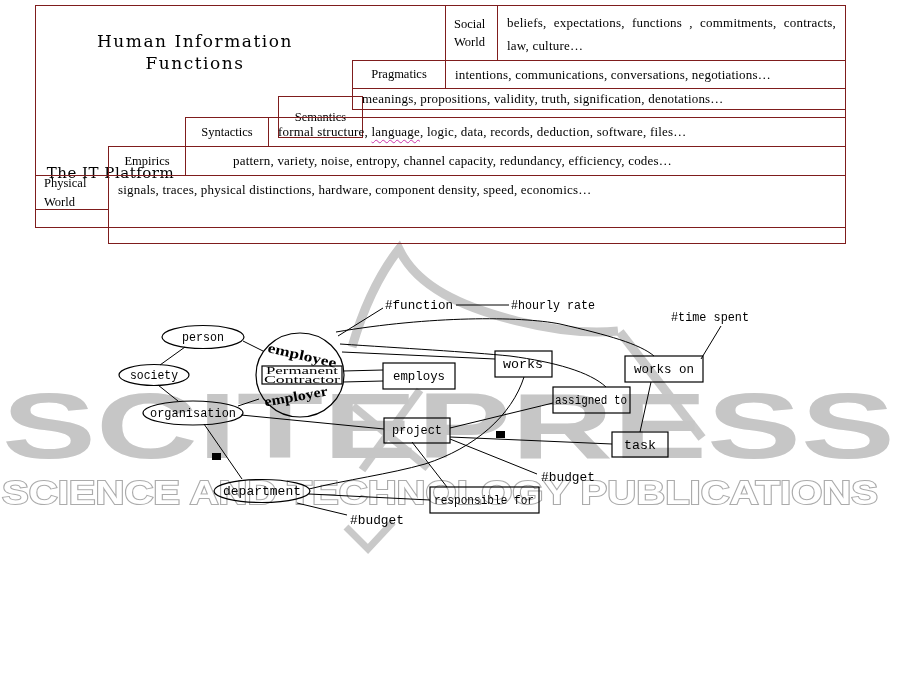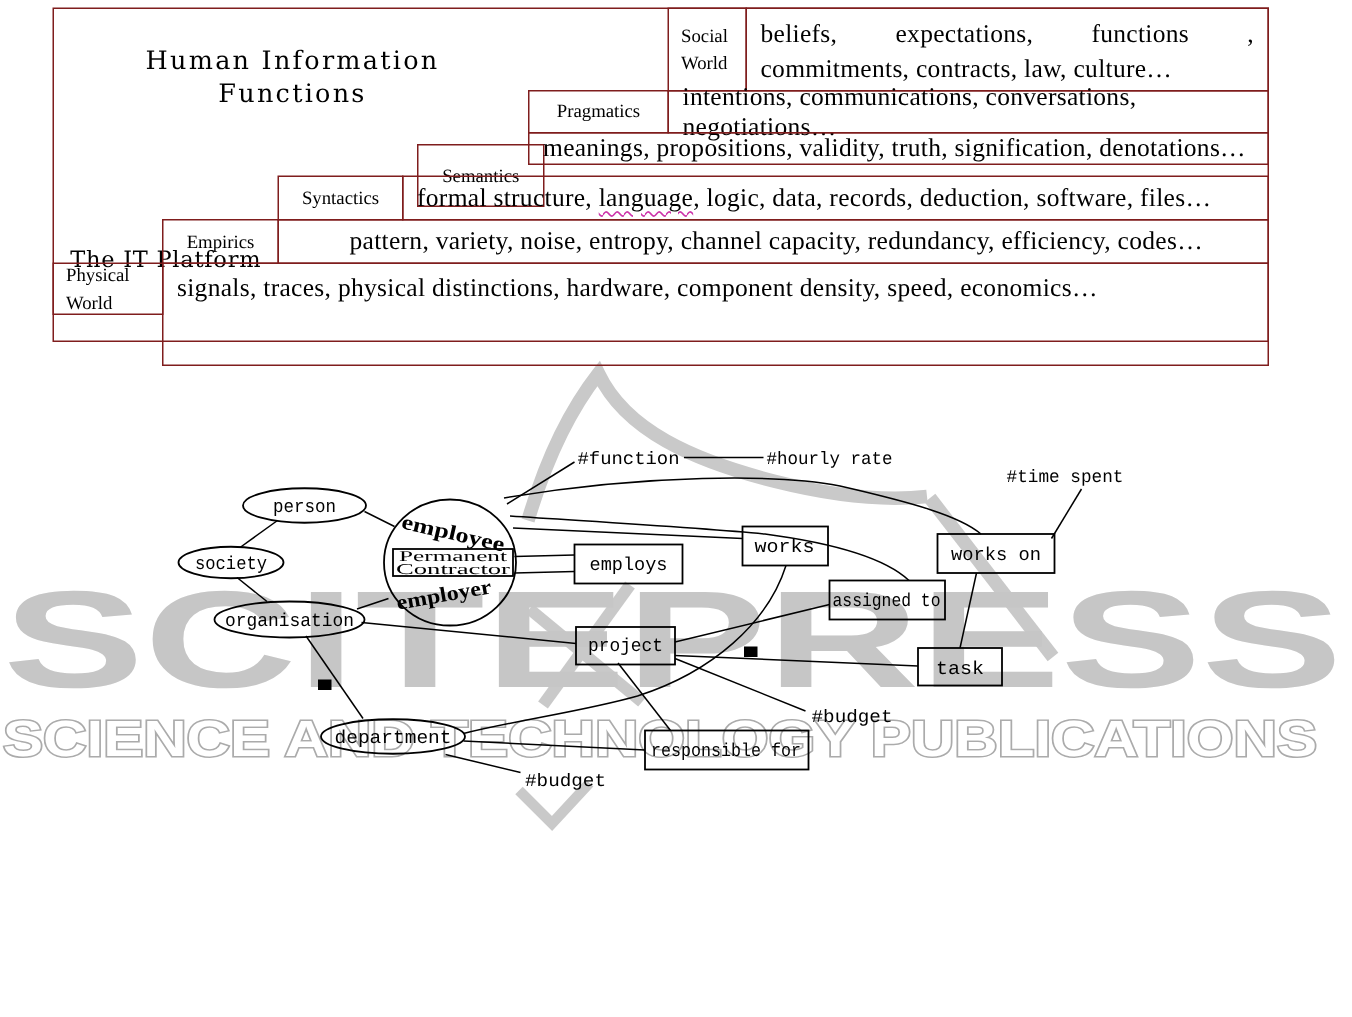--- a/index.html
+++ b/index.html
@@ -4,21 +4,21 @@
 <style>
   html,body{margin:0;padding:0;background:#fff;}
   #page{position:relative;width:901px;height:678px;background:#ffffff;overflow:hidden;
         font-family:"Liberation Serif",serif;color:#000;}
   
   .cell{position:absolute;box-sizing:border-box;border:1px solid #7f1d1d;background:transparent;}
   .labelcell{display:flex;align-items:center;justify-content:center;text-align:center;
              font-size:12.5px;line-height:1.45;}
   .labelcell.twolines{justify-content:flex-start;text-align:left;padding-left:8px;
              white-space:pre-line;align-items:center;}
-  .contentcell{display:flex;align-items:center;padding:2px 9px;font-size:17px;letter-spacing:.2px;}
+  .contentcell{display:flex;align-items:center;padding:2px 9px;font-size:13px;letter-spacing:.2px;}
   .contentcell.top{align-items:flex-start;padding-top:6px;}
   .contentcell.tall1{align-items:flex-start;padding-top:5px;line-height:23px;text-align:justify;}
   .bigheader{position:absolute;display:flex;align-items:center;justify-content:center;text-align:center;
              font-family:"DejaVu Serif",serif;font-size:17px;letter-spacing:1.5px;line-height:22px;
              white-space:pre-line;}
   .platformheader{position:absolute;display:flex;align-items:center;justify-content:center;
              font-family:"DejaVu Serif",serif;font-size:15px;letter-spacing:.5px;}
   .misspelled{text-decoration:underline;text-decoration-style:wavy;text-decoration-color:#cc33aa;
               text-decoration-thickness:1px;text-underline-offset:3px;}
   

